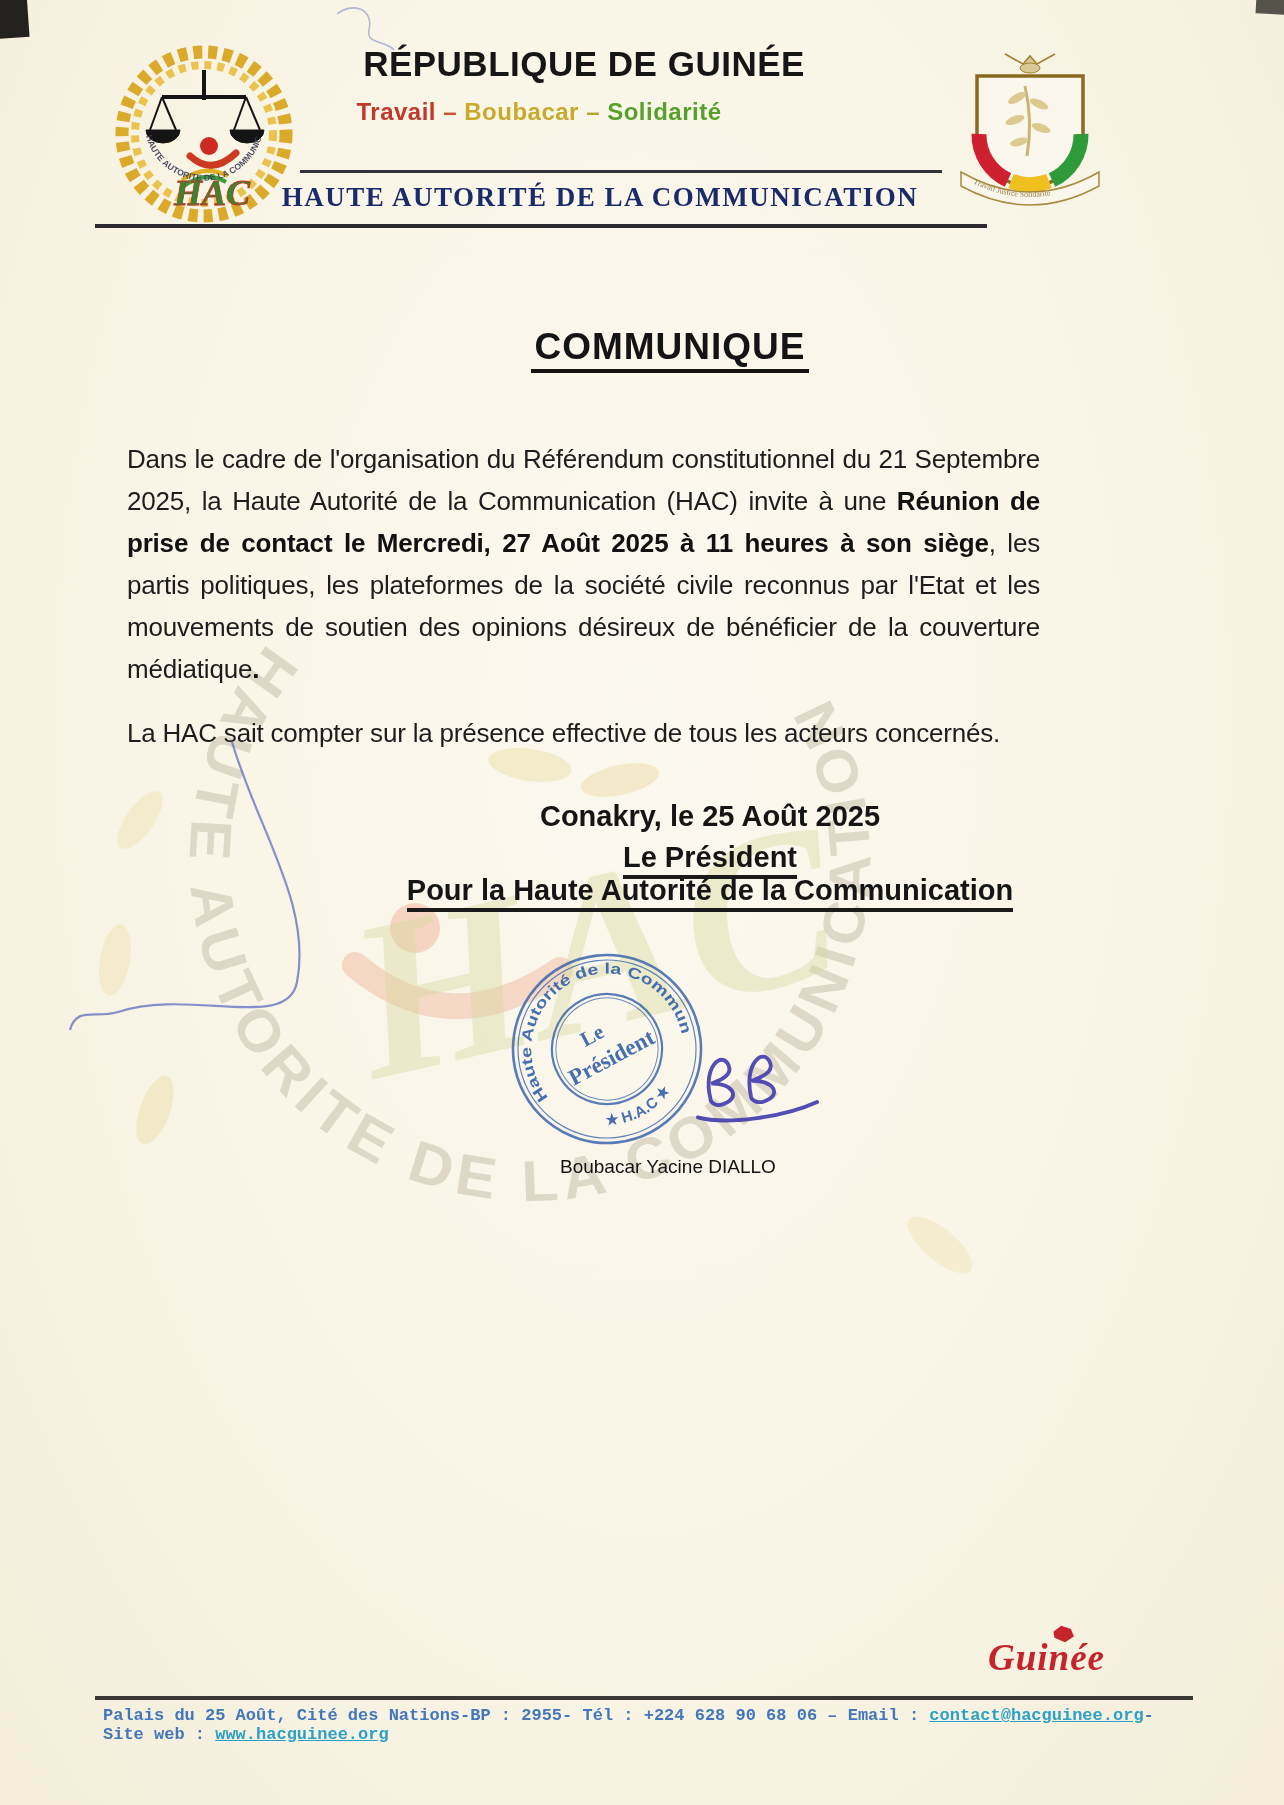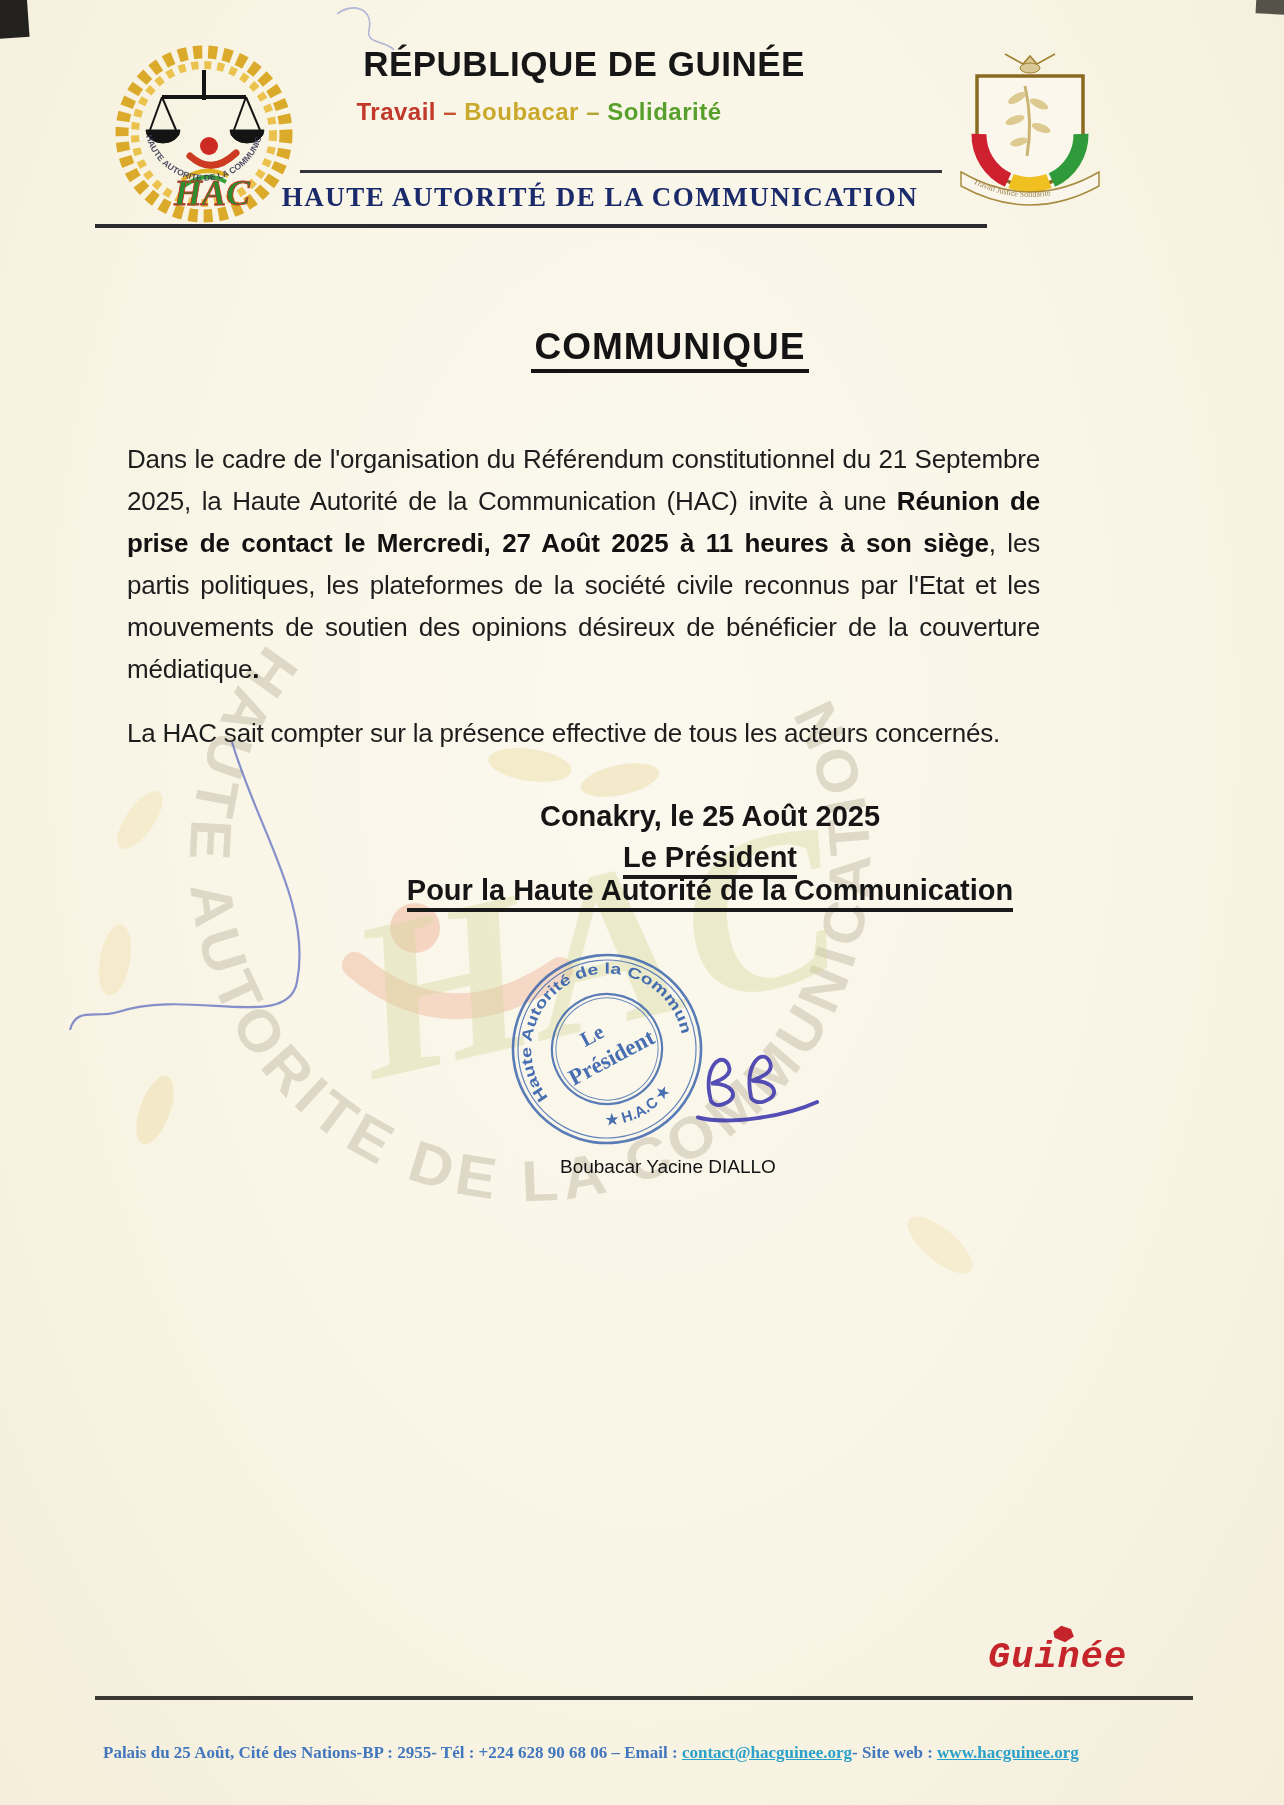--- a/index.html
+++ b/index.html
@@ -58,26 +58,26 @@
   .sig-line{font-size:29px;font-weight:bold;color:#151515;white-space:nowrap;}
   .sig-date{margin-bottom:8px;}
   .sig-for{margin-bottom:28px;}
   .sig-for span,.sig-role span{border-bottom:4px solid #1a1a1a;padding-bottom:2px;}
   .stamp-svg{position:absolute;left:482px;top:924px;z-index:4;transform:rotate(-28deg);opacity:0.93;}
   .sign-svg{position:absolute;left:695px;top:1046px;z-index:5;}
   .signatory{position:absolute;left:560px;top:1156px;width:540px;z-index:3;
     font-size:19px;font-weight:normal;color:#131313;white-space:nowrap;}
   
   .brand{position:absolute;left:988px;top:1636px;z-index:2;
-    font-family:Liberation Mono, monospace;font-style:italic;font-weight:bold;
+    font-family:Liberation Serif, serif;font-style:italic;font-weight:bold;
     font-size:37px;color:#c5242b;letter-spacing:1px;}
   .brand-blob{position:absolute;left:62px;top:-11px;transform:rotate(8deg);}
   .footer-rule{position:absolute;left:95px;top:1696px;width:1098px;height:4px;background:#3a3834;z-index:2;}
   .footer-text{position:absolute;left:103px;top:1706px;width:1080px;z-index:2;
-    font-family:Liberation Serif, serif;font-weight:bold;font-size:17px;color:#4276bd;margin-top:37px;}
+    font-family:Liberation Mono, monospace;font-weight:bold;font-size:17px;color:#4276bd;}
   .footer-text a{color:#2ba0c8;text-decoration:underline;cursor:pointer;}
 </style>
 </head>
 <body>
 
 <div class="page">
 
   <div class="corner-tl"></div>
   <div class="corner-tr"></div>
 

